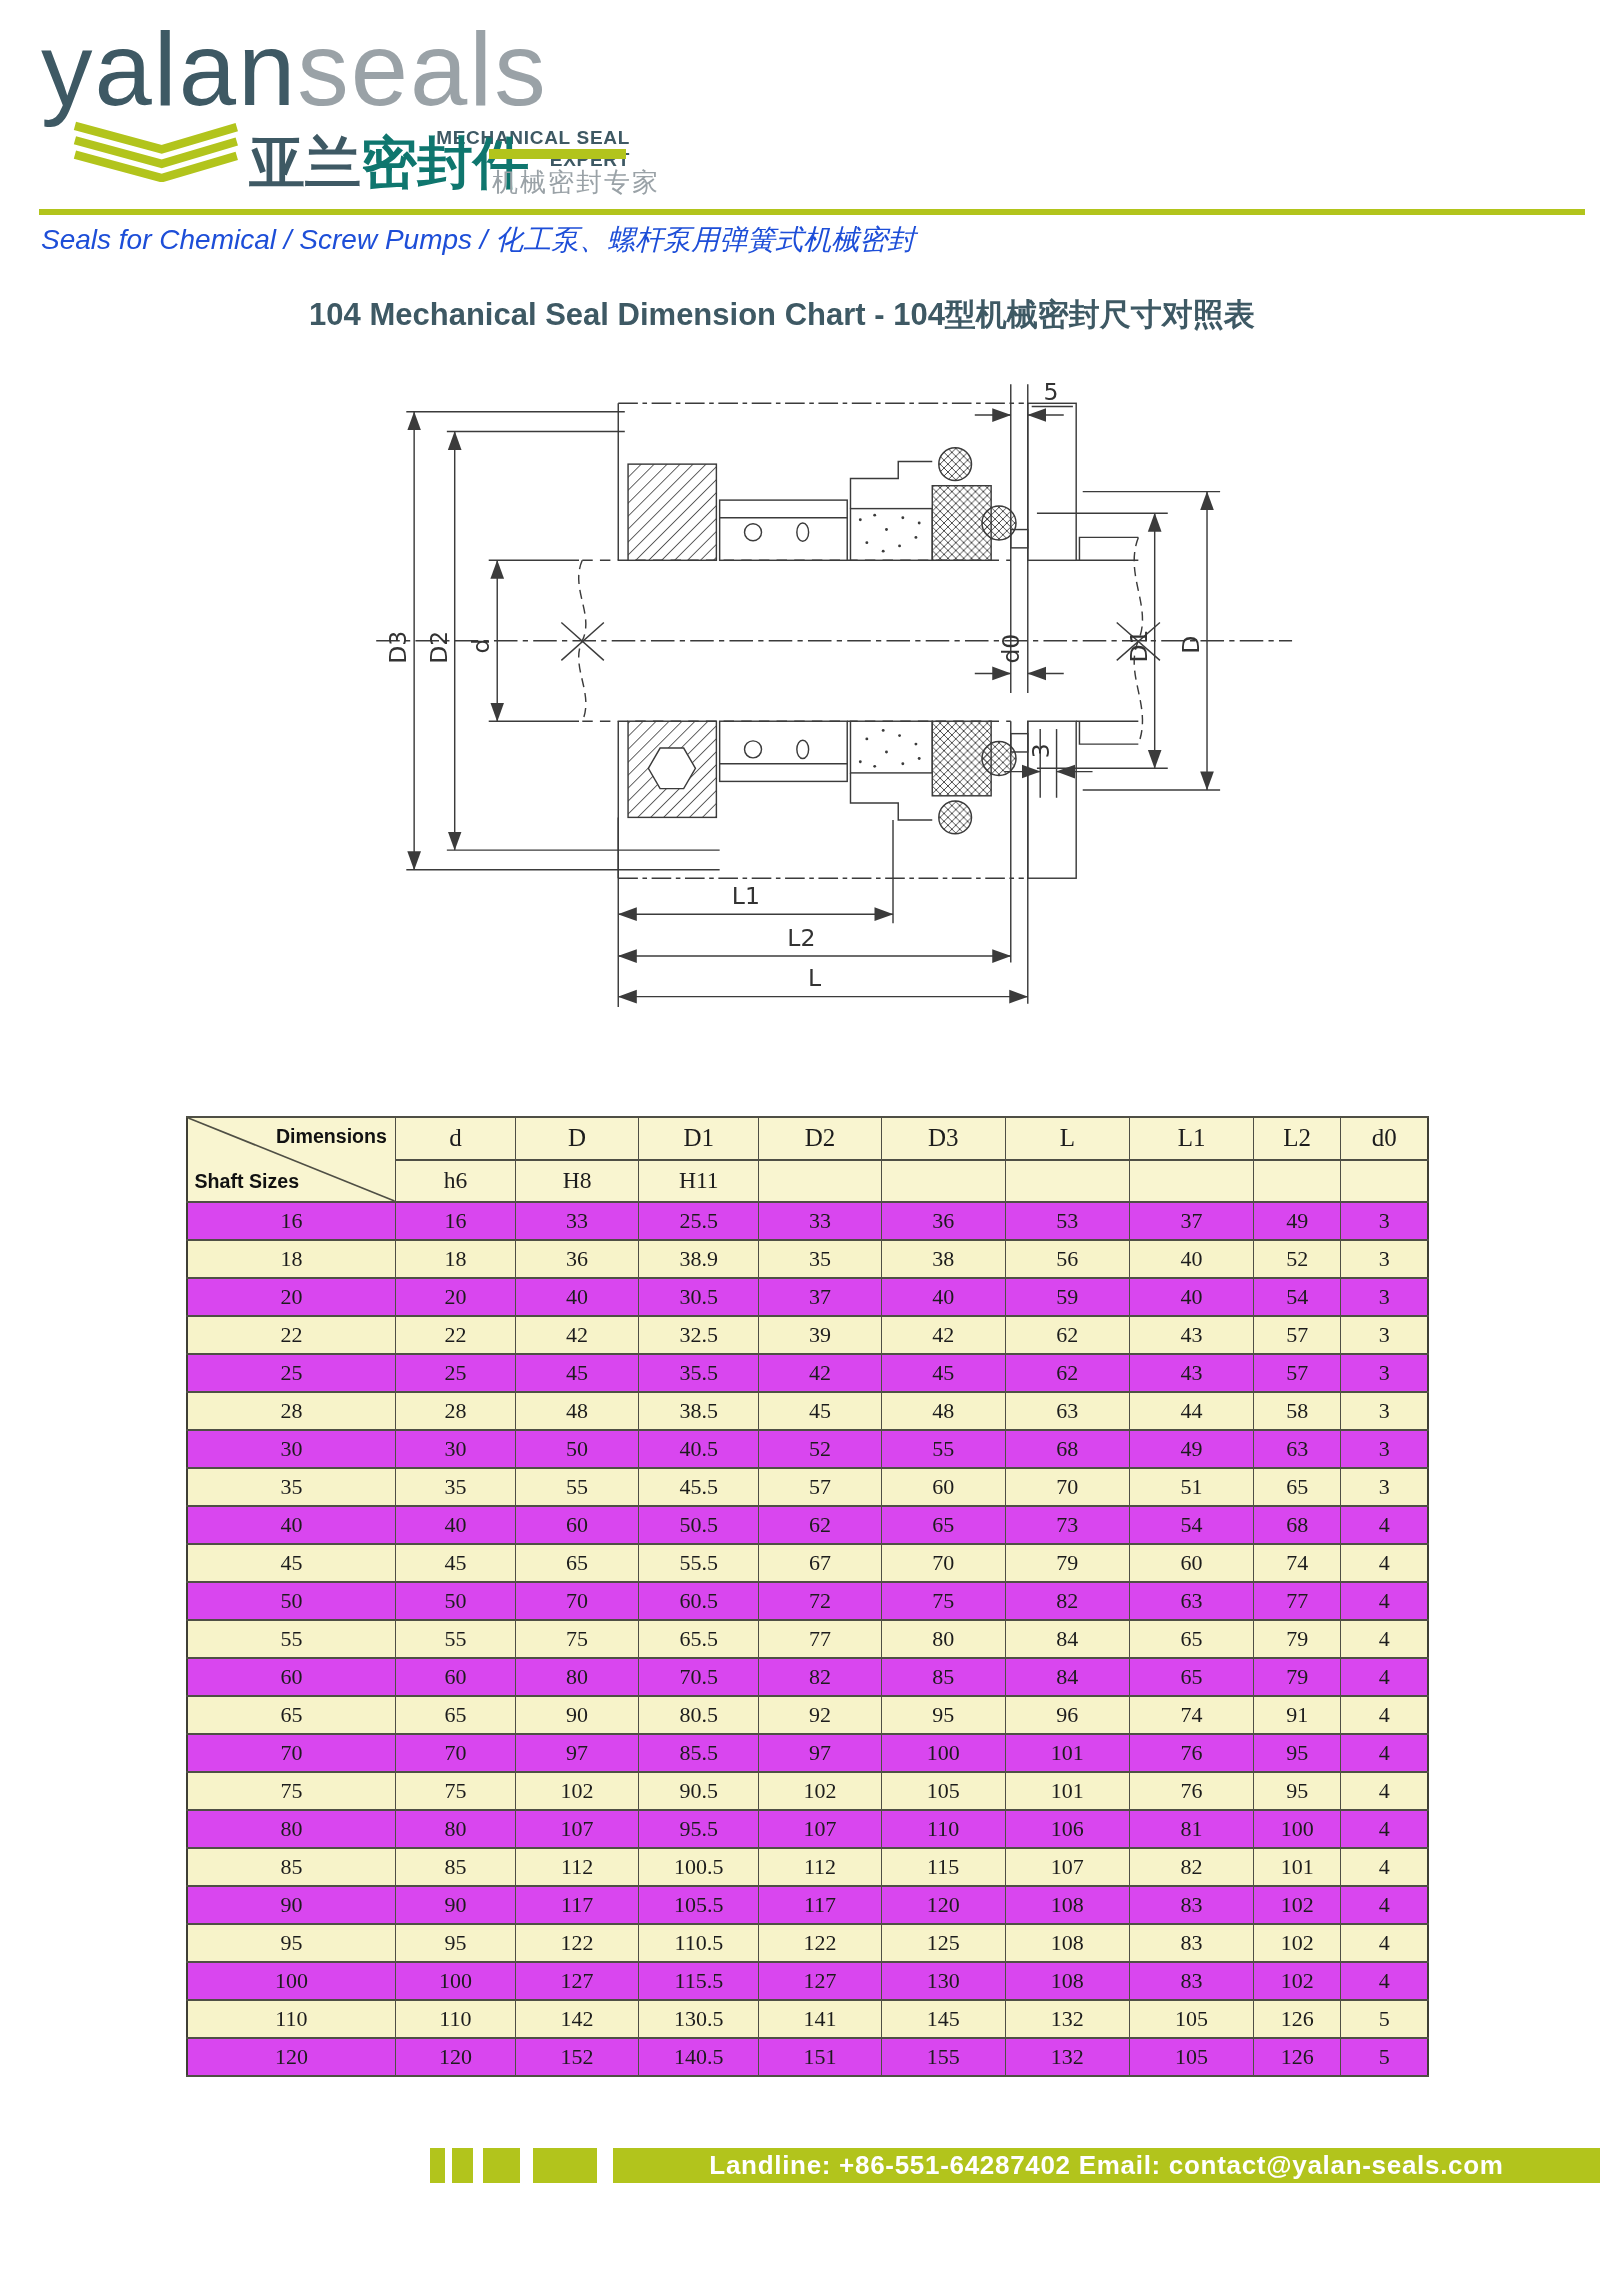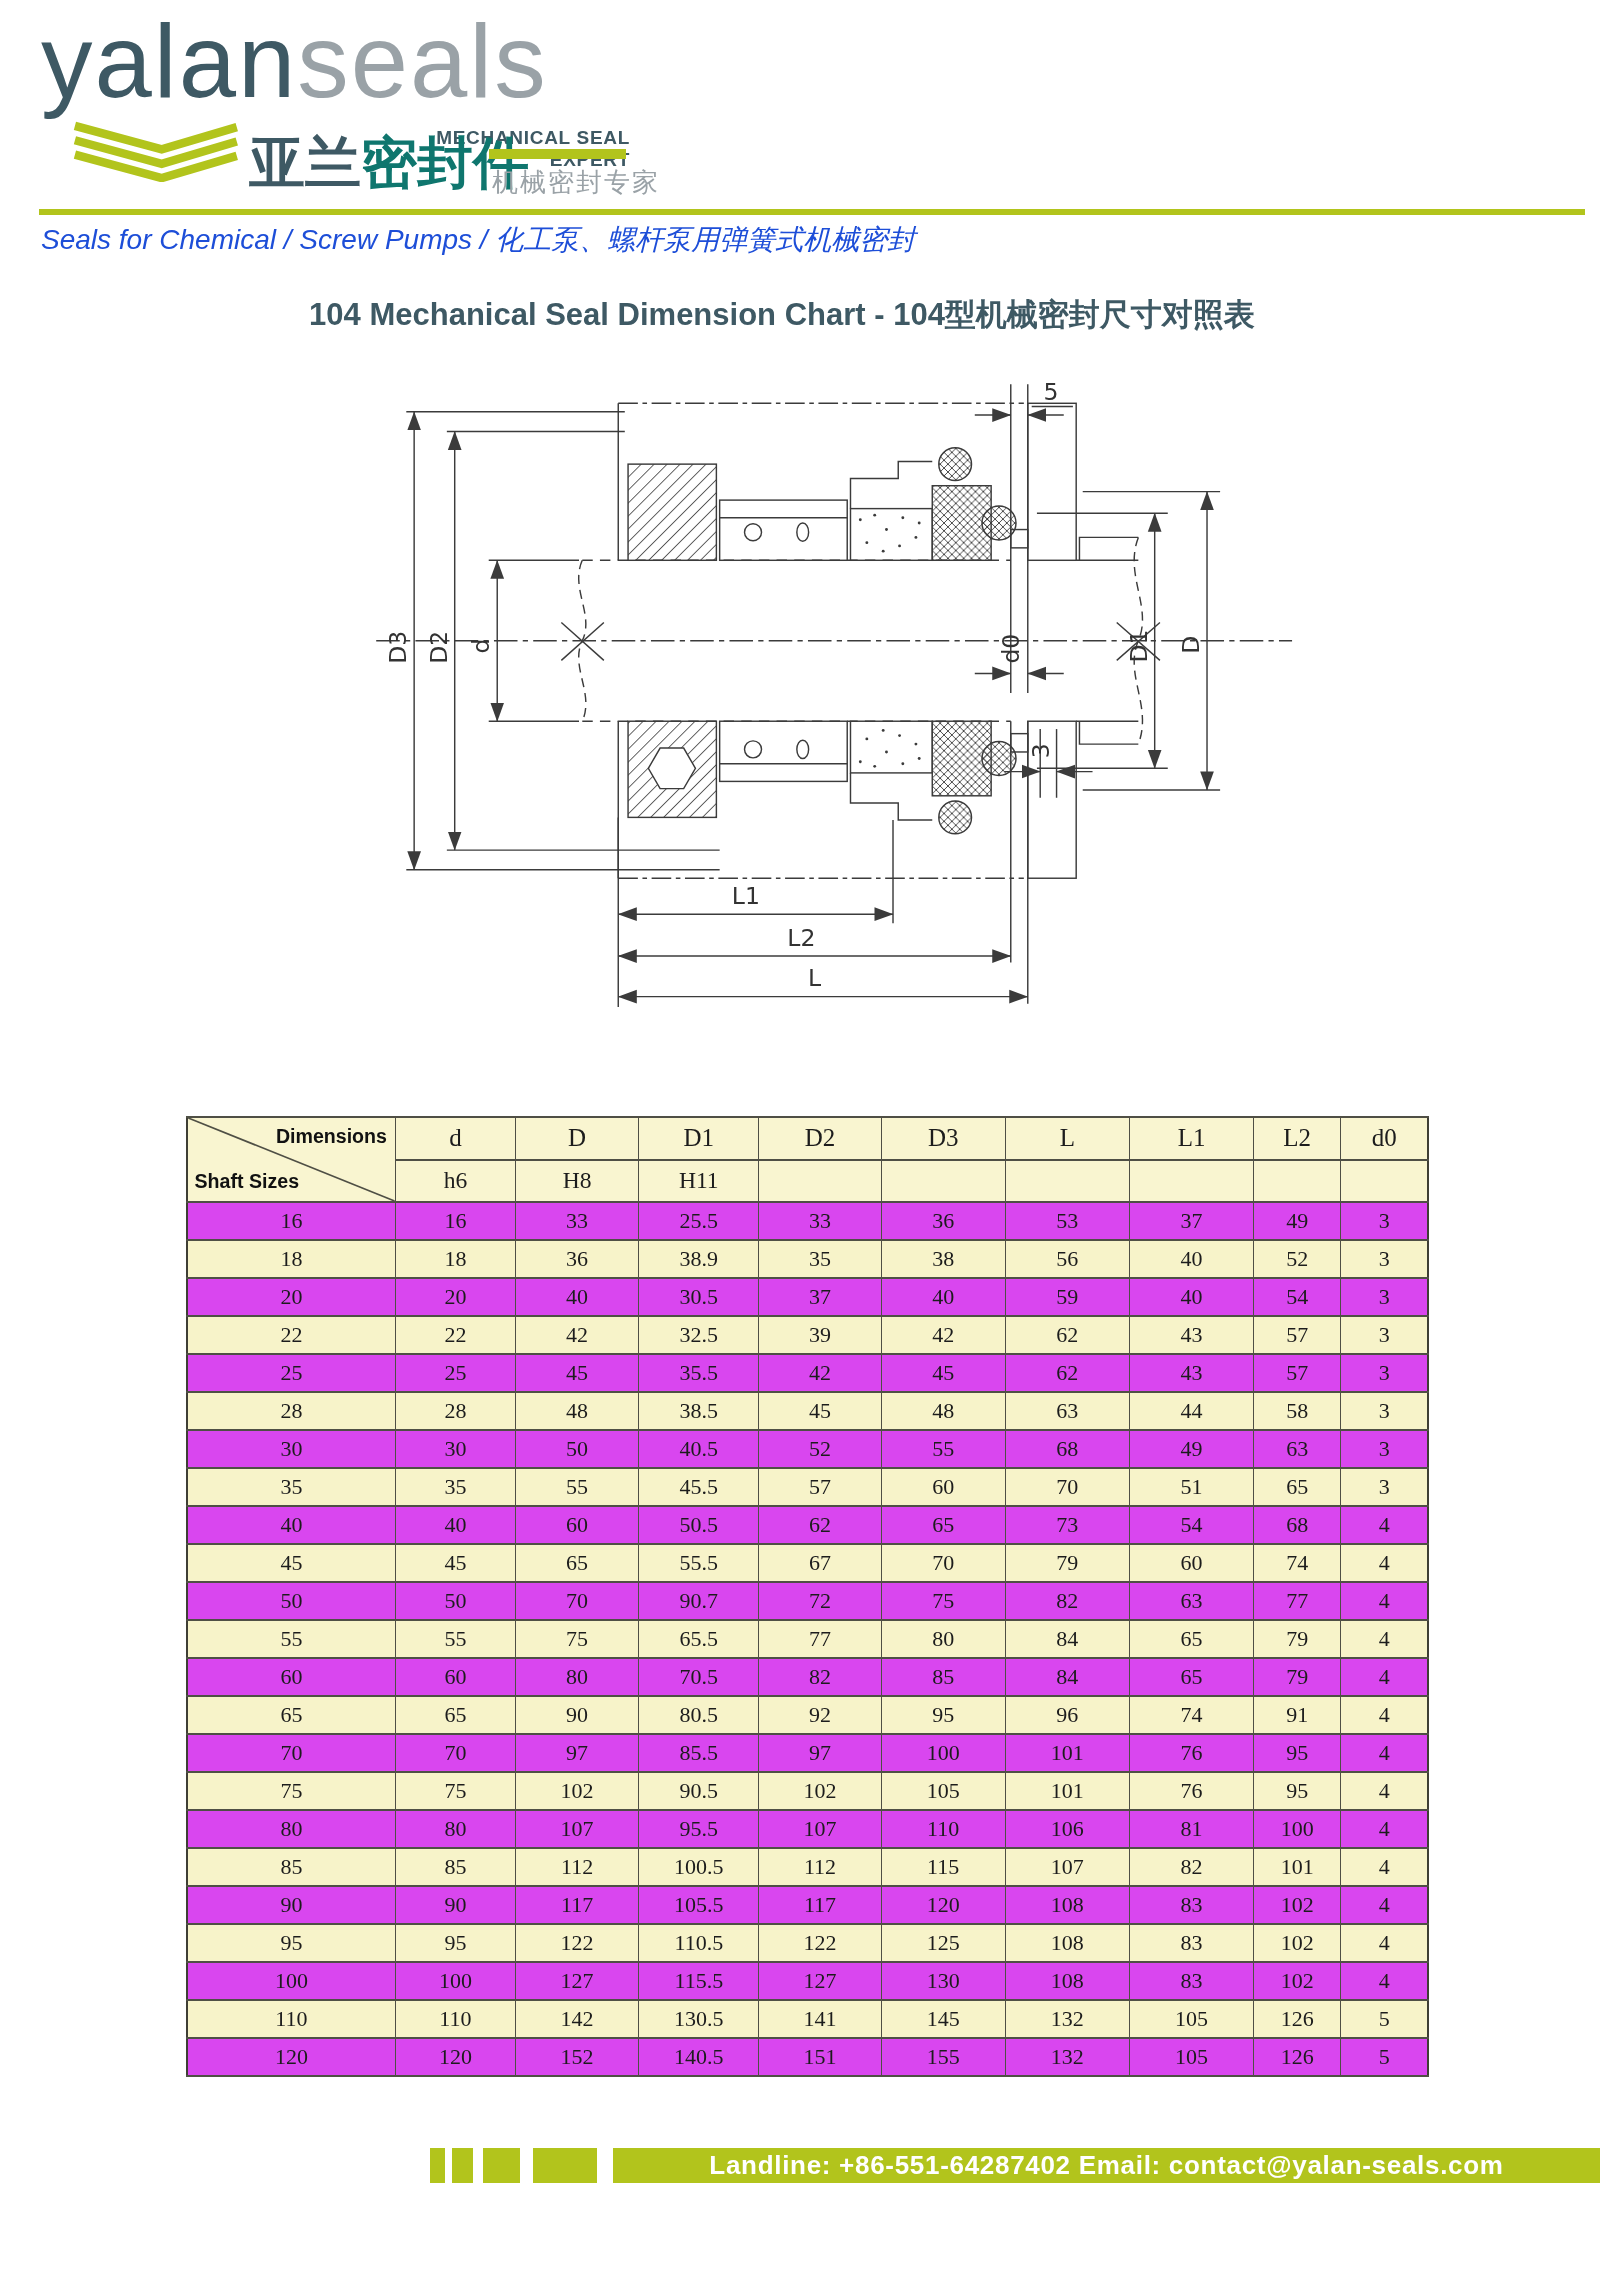--- a/index.html
+++ b/index.html
@@ -1,19 +1,19 @@
 <!DOCTYPE html>
 <html style="font-size:10.5px"><head>
 <meta charset="utf-8">
 <style>
   html,body{margin:0;padding:0;background:#888;}
   .page{position:relative;width:1623px;height:2295px;background:#ffffff;overflow:hidden;
         font-family:"Liberation Sans", sans-serif;}
   
-  .logo-word{position:absolute;left:41px;top:10px;font-size:103px;line-height:1;letter-spacing:2px;font-weight:400;}
+  .logo-word{position:absolute;left:41px;top:18px;font-size:103px;line-height:1;letter-spacing:2px;font-weight:400;}
   .logo-yalan{color:#3e5964;}
   .logo-seals{color:#9aa2a7;}
   .chevrons{position:absolute;left:72px;top:120px;}
   .tagline-en{position:absolute;left:362px;top:127px;width:268px;text-align:right;
               font-size:19px;font-weight:bold;color:#3e5964;letter-spacing:0.7px;}
   .logo-cn{position:absolute;left:249px;top:135px;font-size:56px;font-weight:bold;line-height:1;}
   .logo-cn .cn1{color:#3e5964;}
   .logo-cn .cn2{color:#0f766e;}
   .lime-dash{position:absolute;left:489px;top:149px;width:137px;height:9.8px;background:#b2c41c;}
   .tagline-cn{position:absolute;left:492px;top:165px;font-size:26px;color:#9aa2a7;letter-spacing:2px;}
@@ -376,21 +376,21 @@
             <td>70</td>
             <td>79</td>
             <td>60</td>
             <td>74</td>
             <td>4</td>
           </tr>
           <tr>
             <td>50</td>
             <td>50</td>
             <td>70</td>
-            <td>90.7</td>
+            <td>60.5</td>
             <td>72</td>
             <td>75</td>
             <td>82</td>
             <td>63</td>
             <td>77</td>
             <td>4</td>
           </tr>
           <tr class="alt">
             <td>55</td>
             <td>55</td>

